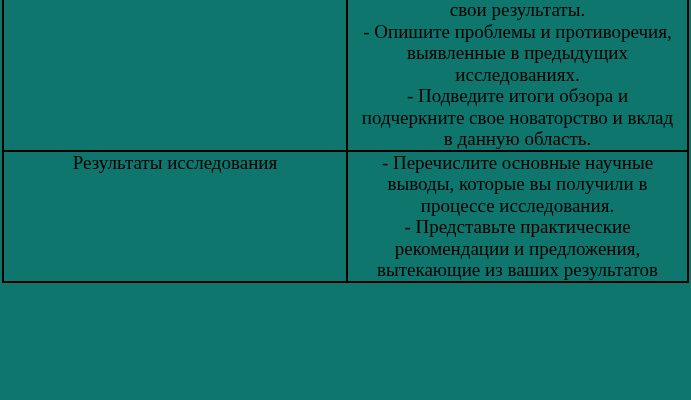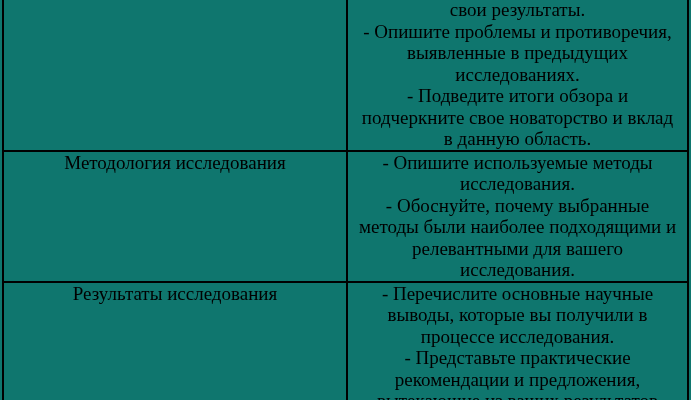--- a/index.html
+++ b/index.html
@@ -51,29 +51,20 @@
         <td></td>
         <td>свои результаты.
 - Опишите проблемы и противоречия,
 выявленные в предыдущих
 исследованиях.
 - Подведите итоги обзора и
 подчеркните свое новаторство и вклад
 в данную область.</td>
       </tr>
       <tr>
-        <td>Методология исследования</td>
-        <td>- Опишите используемые методы
-исследования.
-- Обоснуйте, почему выбранные
-методы были наиболее подходящими и
-релевантными для вашего
-исследования.</td>
-      </tr>
-      <tr>
         <td>Результаты исследования</td>
         <td>- Перечислите основные научные
 выводы, которые вы получили в
 процессе исследования.
 - Представьте практические
 рекомендации и предложения,
 вытекающие из ваших результатов</td>
       </tr>
     </tbody>
   </table>

